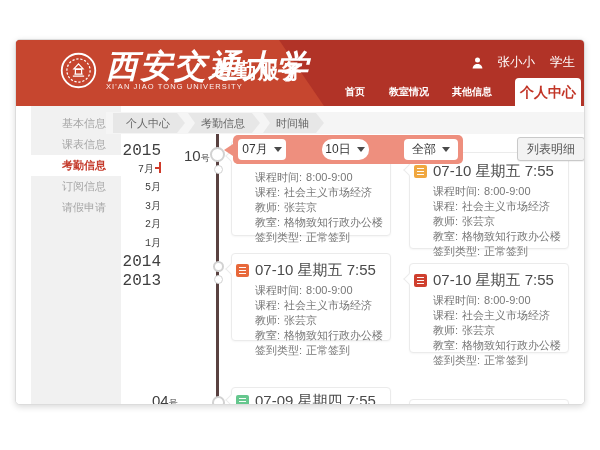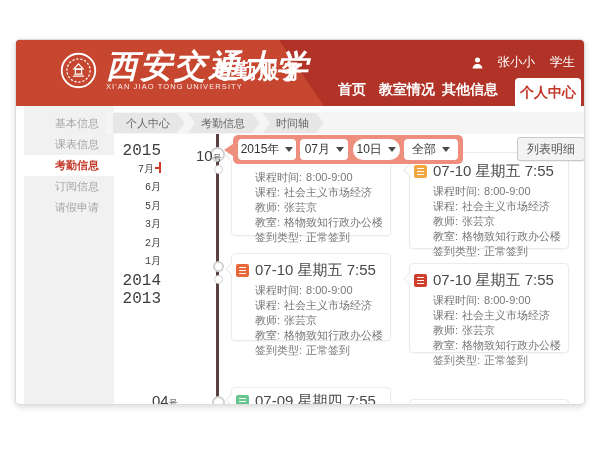--- a/index.html
+++ b/index.html
@@ -18,33 +18,33 @@
   .logo-wrap { position:absolute; left:44px; top:12px; display:flex; align-items:flex-start; z-index:2; }
   .seal { width:37px; height:37px; }
   .uni-block { margin-left:9px; }
   .uni-cn { font-family:"DejaVu Serif", serif; font-style:italic; font-weight:bold;
             color:#fff; font-size:32px; line-height:28px; letter-spacing:2px; }
   .uni-en { color:#fff; opacity:.92; font-size:7.5px; letter-spacing:1.1px; margin-top:2px; }
   .svc-title { position:absolute; left:196px; top:17px; color:#fff; font-size:21px;
                font-weight:bold; letter-spacing:2px; z-index:2; }
   .user-box { position:absolute; right:9px; top:14px; display:flex; align-items:center;
               gap:15px; color:#fff; font-size:12.5px; z-index:2; }
-  .nav-item { position:absolute; bottom:7px; color:#fff; font-size:14px; font-weight:bold;
-              z-index:2; cursor:pointer; }
+  .nav-item { position:absolute; bottom:7px; color:#fff; font-size:10px; font-weight:bold;
+              z-index:2; cursor:pointer; text-align:center; }
   .nav-home { left:322px; width:34px; }
   .nav-class { left:363px; width:60px; }
   .nav-other { left:426px; width:60px; }
   .nav-tab-active { position:absolute; left:499px; top:38px; width:66px; height:28px;
                     background:#fff; border-radius:4px 4px 0 0; color:#c23527;
                     font-size:14px; font-weight:bold; text-align:center; line-height:29px; z-index:3; }
 
   
   .content { position:absolute; left:0; top:66px; width:570px; height:300px; background:#fff; }
 
-  .sidebar { position:absolute; left:8px; top:0; width:90px; height:100%; background:#f1f1f1; }
+  .sidebar { position:absolute; left:15px; top:0; width:90px; height:100%; background:#f1f1f1; }
   .side-item { height:21px; line-height:21px; padding-left:31px; font-size:11px;
                color:#a6a6a6; cursor:pointer; }
   .side-item:first-child { margin-top:7px; }
   .side-item.active { background:#fff; color:#c43a2b; font-weight:bold; }
 
   .crumb-band { position:absolute; left:90px; right:0; top:6px; height:22px; background:#f5f5f5;
                 display:flex; align-items:center; padding-left:7px; }
   .crumb { height:20px; line-height:20px; background:#e7e7e7; color:#666; font-size:11px;
            padding:0 15px 0 13px; margin-right:3px; cursor:pointer;
            clip-path:polygon(0 0, calc(100% - 8px) 0, 100% 50%, calc(100% - 8px) 100%, 0 100%, 7px 50%); }
@@ -61,21 +61,21 @@
 
   .tl-line { position:absolute; left:200px; top:28px; bottom:0; width:3px; background:#594140; }
   .tl-circle { position:absolute; background:#fff; border:2px solid #d2d2d2; border-radius:50%; }
   .c1 { left:194px; top:41px;  width:15px; height:15px; }
   .c2 { left:198px; top:59px;  width:9px;  height:9px; border-width:1.5px; }
   .c3 { left:197px; top:155px; width:11px; height:11px; }
   .c4 { left:198px; top:169px; width:9px;  height:9px; border-width:1.5px; }
   .c5 { left:196px; top:290px; width:13px; height:13px; }
   .day-label { position:absolute; color:#3f3f3f; font-size:15px; }
   .day-label .sfx { font-size:9px; }
-  .d10 { left:180px; top:41px; }
+  .d10 { left:168px; top:41px; }
   .d09 { left:136px; top:286px; }
 
   
   .filter-bar { position:absolute; left:217px; top:29px; width:230px; height:29px;
                 background:#ee8f7e; border-radius:5px; display:flex; align-items:center;
                 justify-content:space-between; padding:0 5px; z-index:6; }
   .filter-arrow { position:absolute; left:208px; top:38px; width:0; height:0; z-index:6;
                   border:6px solid transparent; border-right:9px solid #ee8f7e; border-left:0; }
   .dd { background:#fff; border-radius:4px; height:21px; display:flex; align-items:center;
         justify-content:center; gap:6px; font-size:12px; color:#333; cursor:pointer; }
@@ -158,21 +158,20 @@
 
       <div class="crumb-band">
         <div class="crumb first">个人中心</div>
         <div class="crumb">考勤信息</div>
         <div class="crumb">时间轴</div>
       </div>
 
       <div class="months">
         <div class="m-item year">2015</div>
         <div class="m-item month"><span>7月</span><span class="cur-marker"></span></div>
-        <div class="m-item month">6月</div>
         <div class="m-item month">5月</div>
         <div class="m-item month">3月</div>
         <div class="m-item month">2月</div>
         <div class="m-item month">1月</div>
         <div class="m-item year">2014</div>
         <div class="m-item year">2013</div>
       </div>
 
       <div class="tl-line"></div>
       <div class="tl-circle c1"></div>
@@ -249,24 +248,20 @@
         <div class="card-head">
           <span class="card-icon" style="background-color: rgb(102, 199, 142);"></span>
           <span class="card-title">07-09 星期四 7:55</span>
         </div>
       </div>
 
       <div class="card cardR3"></div>
 
       <div class="filter-arrow"></div>
       <div class="filter-bar">
-        <div class="dd dd-year">
-            <span>2015年</span>
-            <span class="caret"></span>
-          </div>
         <div class="dd dd-month">
             <span>07月</span>
             <span class="caret"></span>
           </div>
         <div class="dd dd-day">
             <span>10日</span>
             <span class="caret"></span>
           </div>
         <div class="dd dd-type">
             <span>全部</span>

